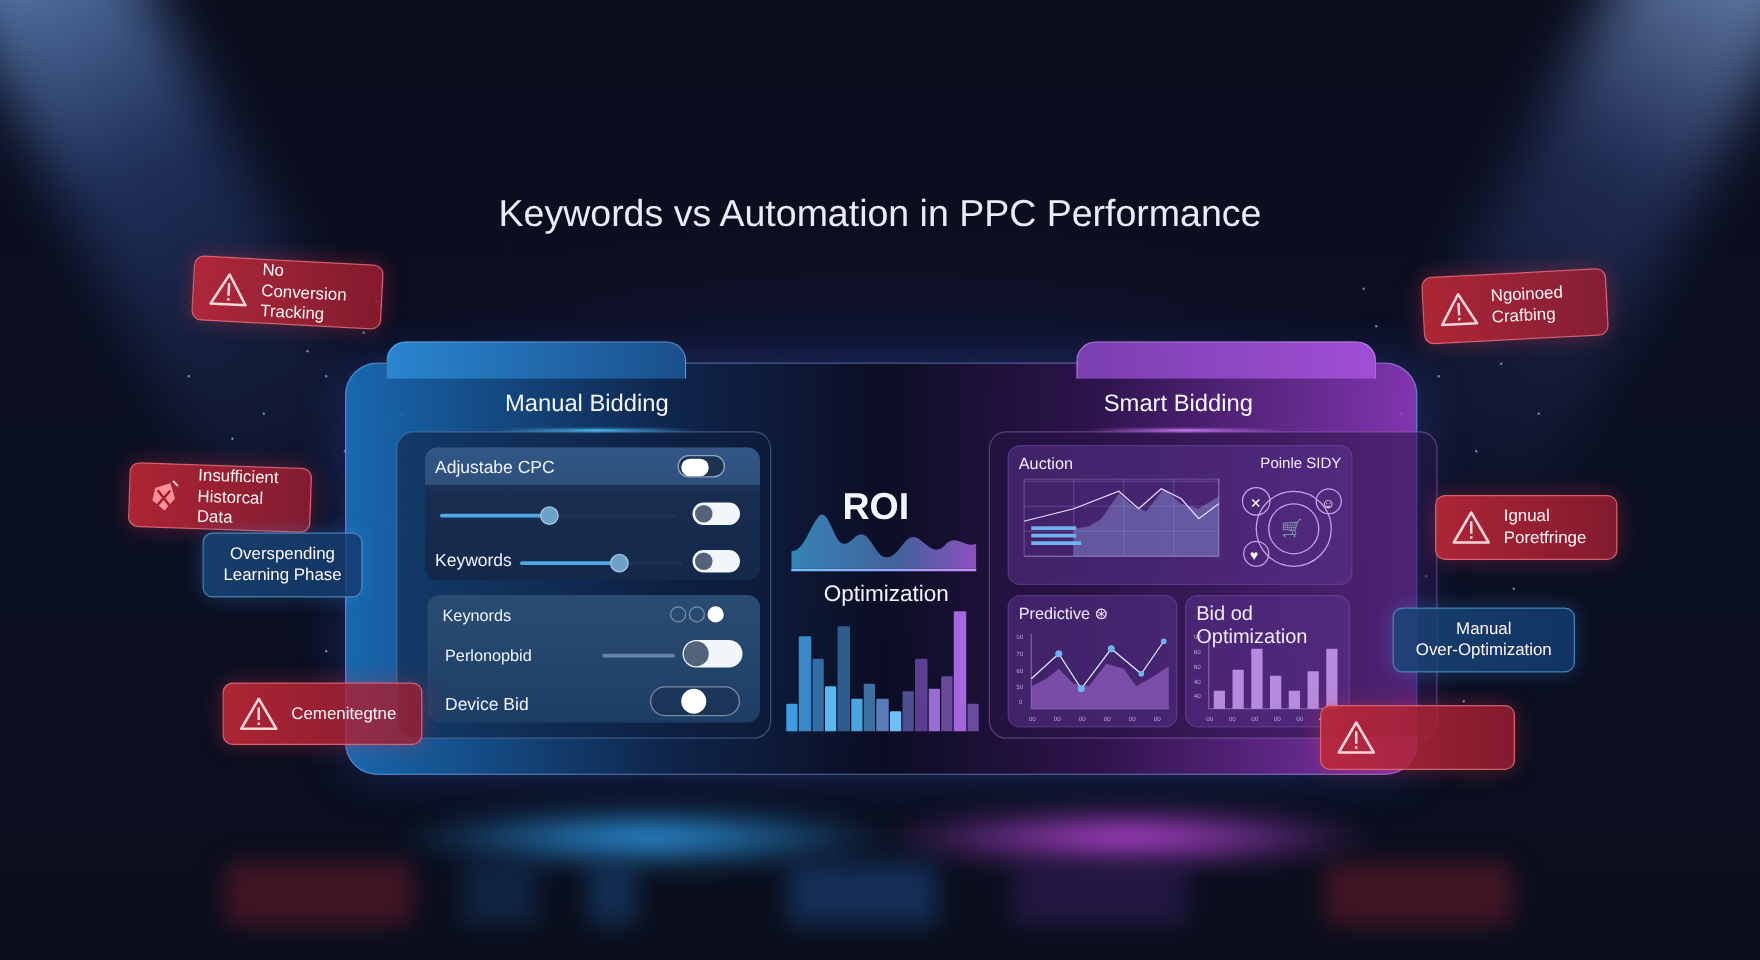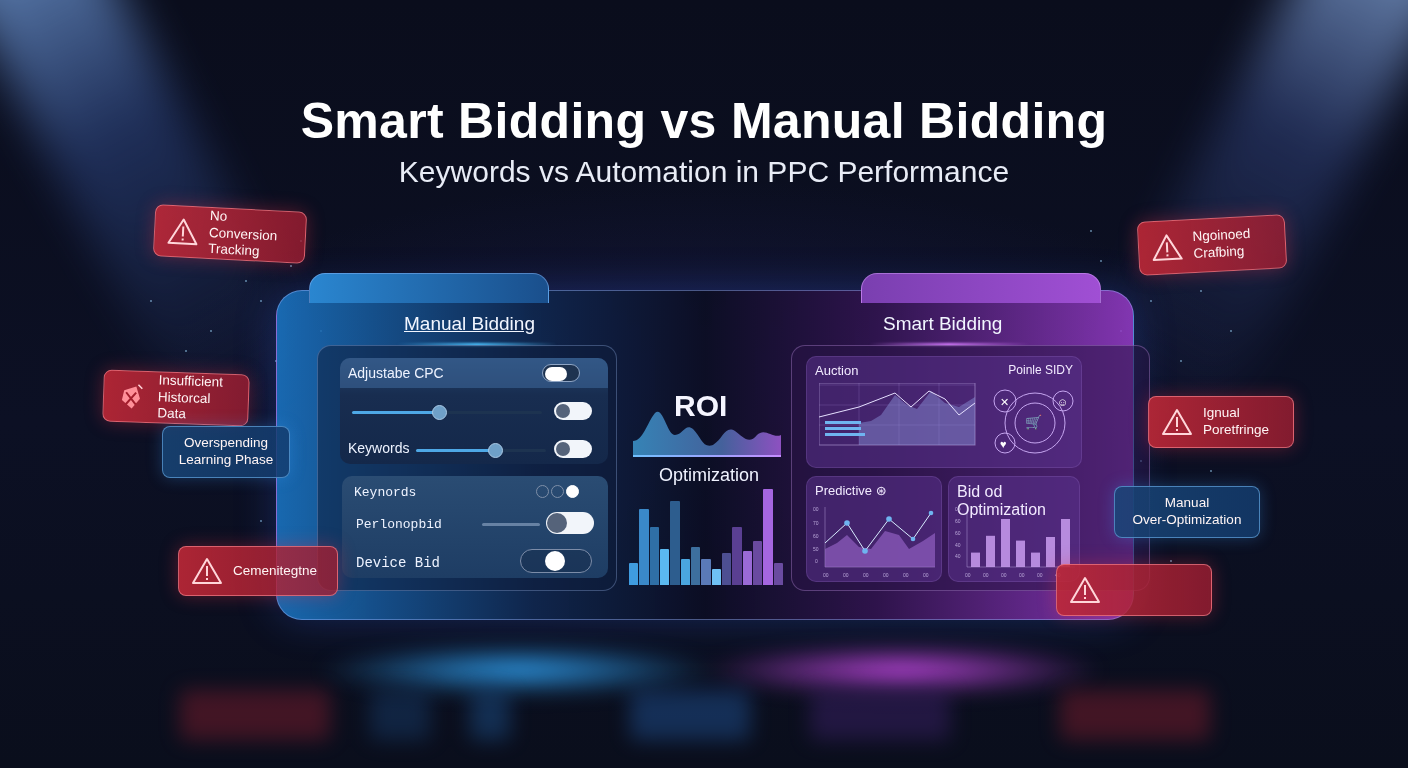--- a/index.html
+++ b/index.html
@@ -33,34 +33,34 @@
     border-radius: 26px;
     background: linear-gradient(90deg, rgba(27,120,200,.85) 0%, rgba(16,40,80,.9) 30%, rgba(12,14,36,.95) 50%, rgba(50,20,80,.9) 70%, rgba(150,60,200,.85) 100%);
     border: 1.5px solid rgba(150,180,255,.45);
     box-shadow: 0 0 40px rgba(60,110,255,.25);
   }
   .tab { position: absolute; top: -18px; width: 240px; height: 30px; border-radius: 16px 16px 0 0; }
   .tab.left { left: 32px; background: linear-gradient(90deg, #2a86d0, #1a4f8c); border: 1.5px solid rgba(150,190,255,.45); border-bottom: none; }
   .tab.right { right: 32px; background: linear-gradient(90deg, #7a3fb0, #a04fd4); border: 1.5px solid rgba(220,170,255,.45); border-bottom: none; }
 
   .panel-heading { position: absolute; top: 22px; font-size: 19px; color: #f2f6ff; font-weight: 400; }
-  .panel-heading.left { left: 127px; text-decoration: underline; }
+  .panel-heading.left { left: 127px; }
   .panel-heading.right { left: 606px; }
   .heading-glow { position: absolute; top: 52px; width: 160px; height: 3px; border-radius: 3px; filter: blur(1px); }
   .heading-glow.left { left: 120px; background: linear-gradient(90deg, transparent, #4cc3ff, transparent); }
   .heading-glow.right { left: 592px; background: linear-gradient(90deg, transparent, #d67bff, transparent); }
 
   .frame { position: absolute; border-radius: 14px; border: 1px solid rgba(170,200,255,.3); }
   .frame.manual { left: 40px; top: 54px; width: 300px; height: 246px; background: rgba(14,30,60,.55); }
   .frame.smart { left: 514px; top: 54px; width: 359px; height: 246px; background: rgba(40,20,70,.55); border-color: rgba(220,170,255,.3); }
 
   .card { position: absolute; border-radius: 10px; text-align: right; }
   .card.m1 { left: 22px; top: 12px; width: 268px; height: 106px; background: linear-gradient(180deg, #24456e 0%, #182d50 35%, #14284a 100%); }
   .card.m1 .hdr { position: absolute; left: 0; top: 0; width: 100%; height: 30px; background: rgba(60,100,150,.6); border-radius: 10px 10px 0 0; }
-  .card.m2 { left: 24px; top: 130px; width: 266px; height: 102px; background: linear-gradient(180deg, #2a4c73, #1e3d64); font-family: Liberation Mono, monospace; }
+  .card.m2 { left: 24px; top: 130px; width: 266px; height: 102px; background: linear-gradient(180deg, #2a4c73, #1e3d64); }
 
   .lbl { position: absolute; font-size: 14px; color: #eef3ff; }
 
   .toggle { position: absolute; width: 38px; height: 18px; border-radius: 10px; }
   .toggle .knob { position: absolute; top: 2px; width: 14px; height: 14px; border-radius: 50%; }
   .toggle.on-white { background: #1e3350; border: 1.5px solid #8fa5c4; }
   .toggle.on-white .knob { left: 2px; width: 22px; border-radius: 8px; background: #fff; }
   .toggle.dark { background: #f2f5fa; }
   .toggle.dark .knob { left: 2px; background: #55637a; }
   .toggle.big { width: 48px; height: 22px; border-radius: 12px; background: #f2f5fa; }
@@ -129,21 +129,20 @@
       <span style="left:1180px;top:360px"></span>
       <span style="left:1200px;top:290px"></span>
     <span style="left:1140px;top:460px"></span>
       <span style="left:1170px;top:560px"></span>
       <span style="left:1100px;top:260px"></span>
     <span style="left:1230px;top:330px"></span>
       <span style="left:1210px;top:470px"></span>
       <span style="left:1090px;top:230px"></span>
   </div>
 
-  <h1 class="title">Smart Bidding vs Manual Bidding</h1>
   <h2 class="subtitle">Keywords vs Automation in PPC Performance</h2>
 
   <div class="panel">
     <div class="tab left"></div>
     <div class="tab right"></div>
 
     <div class="panel-heading left">Manual Bidding</div>
     <div class="heading-glow left"></div>
     <div class="panel-heading right">Smart Bidding</div>
     <div class="heading-glow right"></div>

